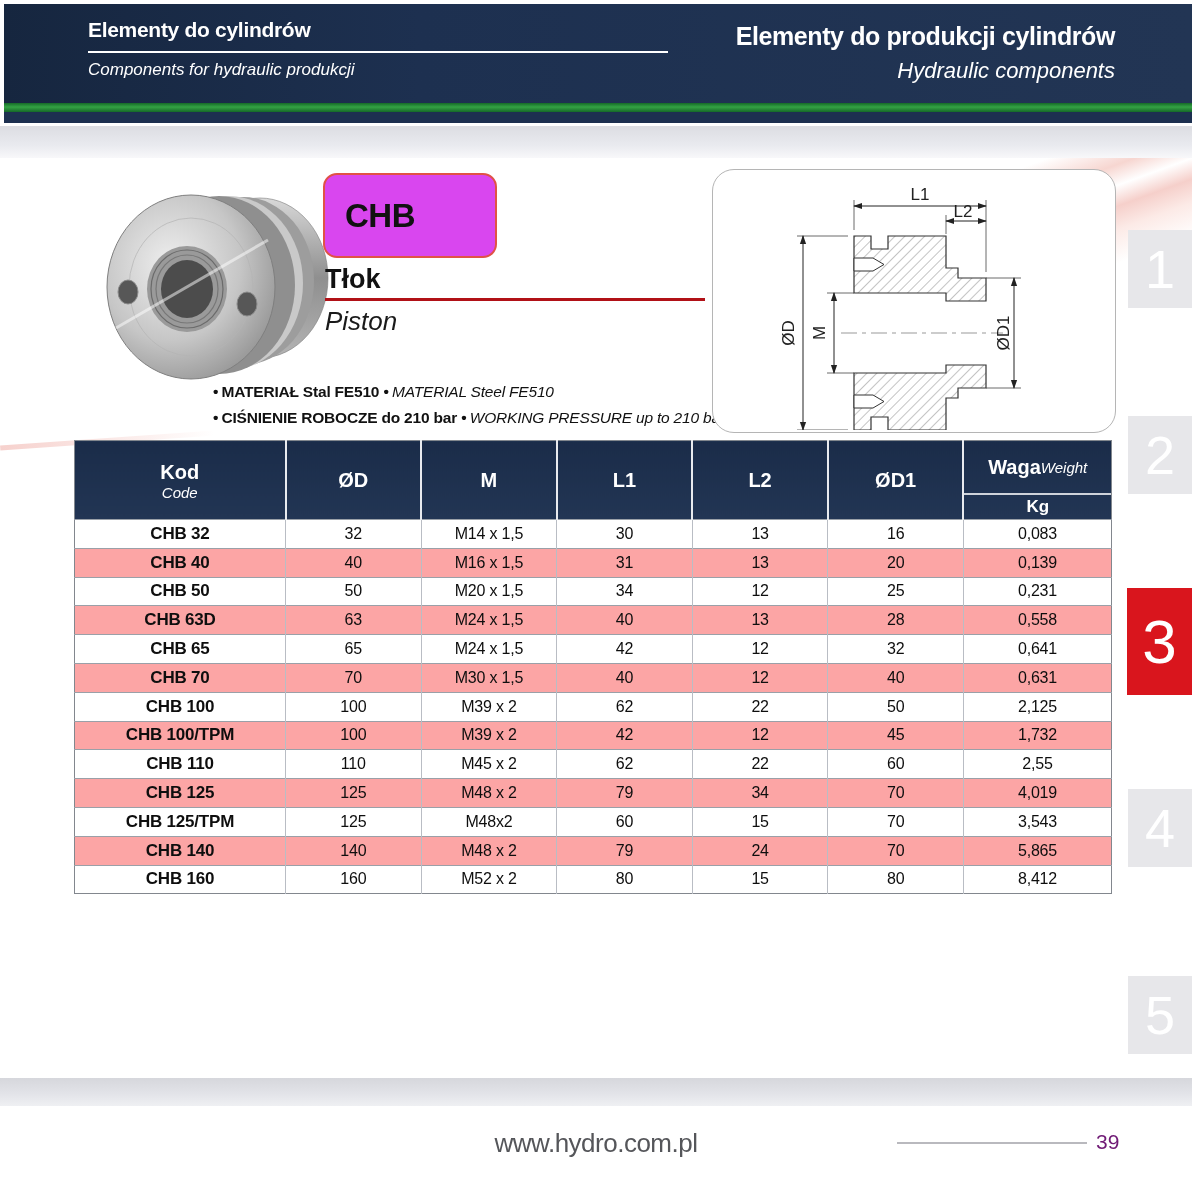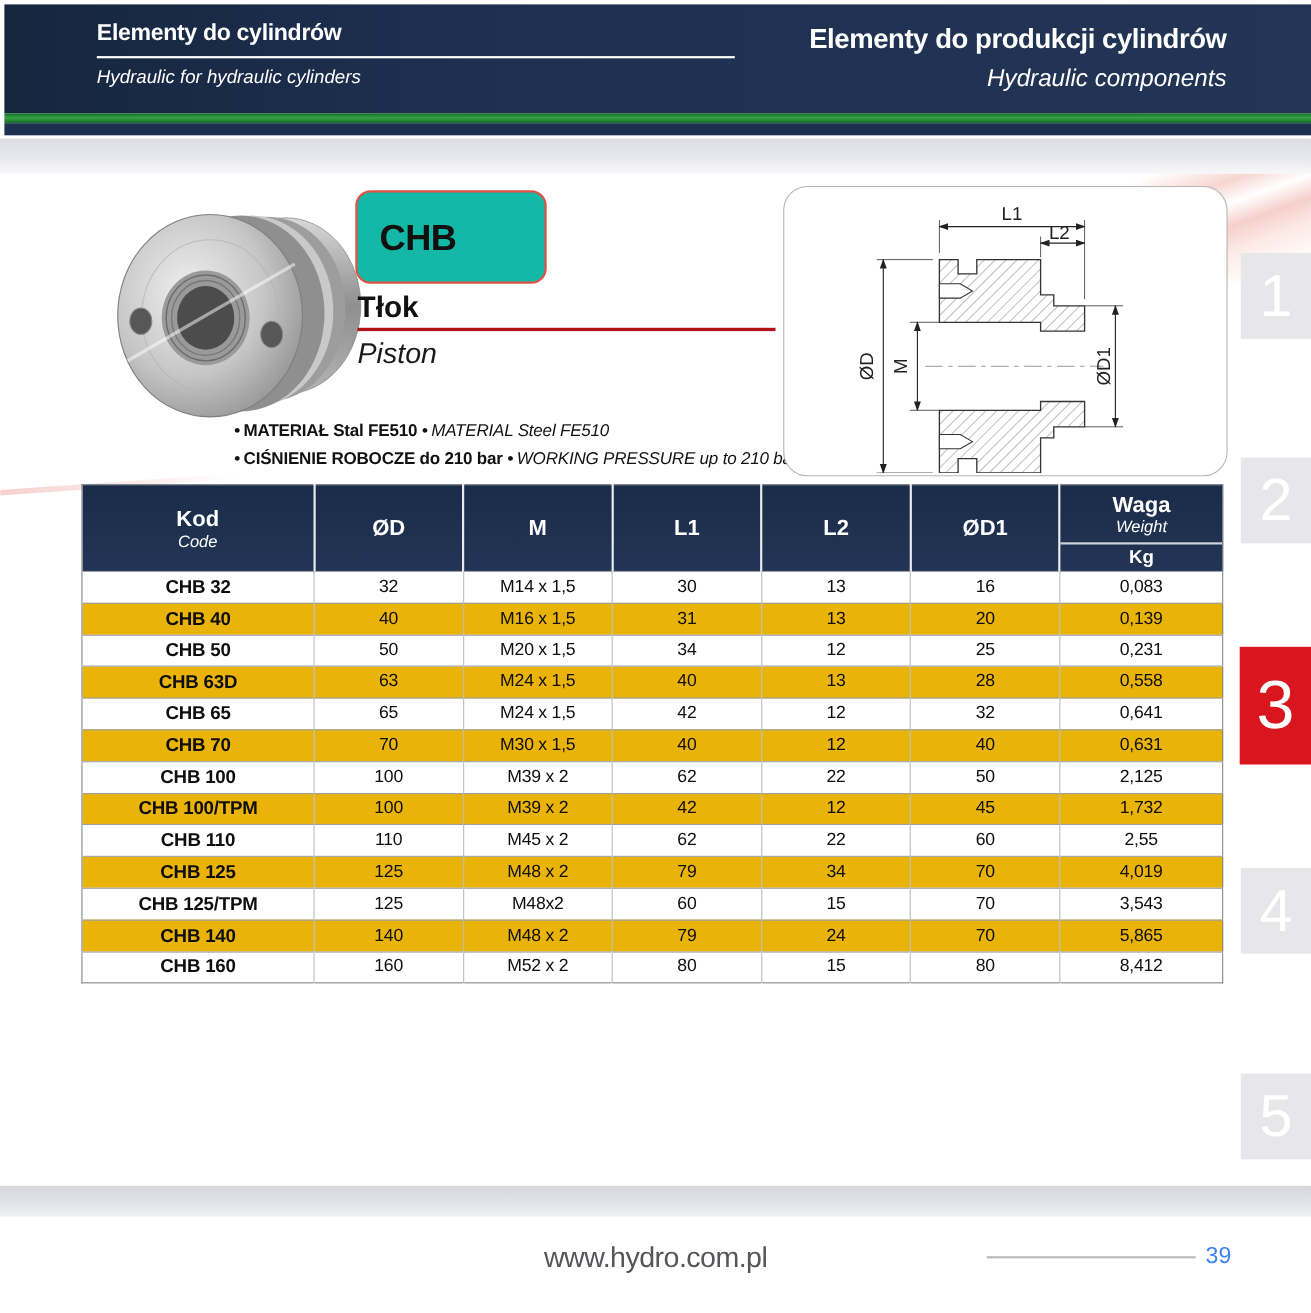--- a/index.html
+++ b/index.html
@@ -25,21 +25,21 @@
   
   .streak-tr{position:absolute;right:0;top:150px;width:250px;height:170px;z-index:0;
      background:
        linear-gradient(160deg,rgba(255,255,255,0) 18%,rgba(240,180,170,.55) 30%,rgba(255,255,255,.9) 38%,
        rgba(236,160,150,.5) 46%,rgba(250,220,214,.6) 55%,rgba(255,255,255,0) 68%);}
   .streak-left{position:absolute;left:0;top:438px;width:215px;height:5px;z-index:0;
      transform:rotate(-4deg);background:linear-gradient(90deg,rgba(233,140,130,.4),rgba(255,255,255,0));}
 
   
   .badge{position:absolute;left:323px;top:173px;width:174px;height:85px;z-index:2;
-         background:#14b8a6;border:2px solid #e05247;border-radius:14px;
+         background:#d946ef;border:2px solid #e05247;border-radius:14px;
          display:flex;align-items:center;box-sizing:border-box;padding-left:20px;}
   .badge span{font-size:33px;font-weight:bold;color:#111;letter-spacing:-.5px;}
   .prod-name{position:absolute;left:325px;top:264px;z-index:2;font-size:27px;font-weight:bold;color:#111;}
   .prod-redline{position:absolute;left:325px;top:298px;width:380px;height:3px;background:#b11117;z-index:2;}
   .prod-name-en{position:absolute;left:325px;top:306px;z-index:2;font-size:26px;font-style:italic;color:#1a1a1a;}
   .specs{position:absolute;left:213px;top:379px;z-index:2;font-size:15.5px;color:#111;line-height:26px;}
   .specs .b{font-weight:bold;margin-right:3px;}
   .specs .pl{font-weight:bold;letter-spacing:-.2px;}
   .specs .en{font-weight:normal;font-style:italic;letter-spacing:-.2px;text-align:right;}
 
@@ -66,50 +66,50 @@
   table.spec{position:absolute;left:74px;top:440px;width:1038px;z-index:2;
              border-collapse:collapse;table-layout:fixed;border:1px solid #82878e;}
   table.spec col.c0{width:211px;} table.spec col.c1,table.spec col.c2,table.spec col.c3,
   table.spec col.c4,table.spec col.c5{width:135.6px;} table.spec col.c6{width:148px;}
   table.spec thead th{background:linear-gradient(180deg,#1a2c49,#223554);color:#fff;height:78px;
         padding:0;border-left:2px solid #e8eaee;vertical-align:middle;}
   table.spec thead th:first-child{border-left:none;}
   .th-pl{font-size:20px;font-weight:bold;line-height:24px;}
   .th-en{font-size:15px;font-style:italic;font-weight:normal;line-height:17px;}
   .th-simple{font-size:20px;font-weight:bold;}
-  .th-weight-top{height:52px;display:flex;flex-direction:column;align-items:center;justify-content:center;
+  .th-weight-top{height:52px;display:flex;flex-direction:row;align-items:center;justify-content:center;
                  border-bottom:2px solid #cfd3da;}
   .th-weight-unit{height:24px;display:flex;align-items:center;justify-content:center;
                   font-size:17px;font-weight:bold;}
   table.spec td{height:27.8px;padding:0;text-align:center;font-size:16px;color:#0e0e0e;
         border-top:1px solid #9aa0a8;border-left:1px solid #b9bdc4;letter-spacing:-.2px;}
   table.spec td:first-child{border-left:none;}
   table.spec td.code{font-weight:bold;font-size:17px;}
-  table.spec tr.alt td{background:#eab308;}
+  table.spec tr.alt td{background:#fca5a5;}
 
   
   .foot-band{position:absolute;left:0;right:0;top:1078px;height:28px;z-index:1;
              background:linear-gradient(180deg,#d6d7dc 0%,#e2e3e8 55%,#eff0f3 100%);}
   .foot-site{position:absolute;left:0;width:1192px;top:1128px;text-align:center;z-index:2;
              font-size:26px;color:#55565a;letter-spacing:-.5px;}
   .foot-line{position:absolute;left:897px;top:1142px;width:190px;height:2px;background:#b9b9be;z-index:2;}
-  .foot-page{position:absolute;left:1096px;top:1130px;z-index:2;font-size:21px;color:#3b82f6;}
+  .foot-page{position:absolute;left:1096px;top:1130px;z-index:2;font-size:21px;color:#701a75;}
 </style>
 </head>
 <body>
 
 <div class="page">
 
   <div class="hdr-band"></div>
   <div class="hdr-green"></div>
   <div class="hdr-navy2"></div>
   <div class="hdr-gray"></div>
   <div class="hdr-title-l">Elementy do cylindrów</div>
   <div class="hdr-underline"></div>
-  <div class="hdr-sub-l">Hydraulic for hydraulic cylinders</div>
+  <div class="hdr-sub-l">Components for hydraulic produkcji</div>
   <div class="hdr-title-r">Elementy do produkcji cylindrów</div>
   <div class="hdr-sub-r">Hydraulic components</div>
 
   <div class="streak-tr"></div>
   <div class="streak-left"></div>
 
   <div class="photo">
     <svg width="258" height="208" viewBox="0 0 258 208">
       <defs>
         <radialGradient id="faceGrad" cx="38%" cy="38%" r="75%">

